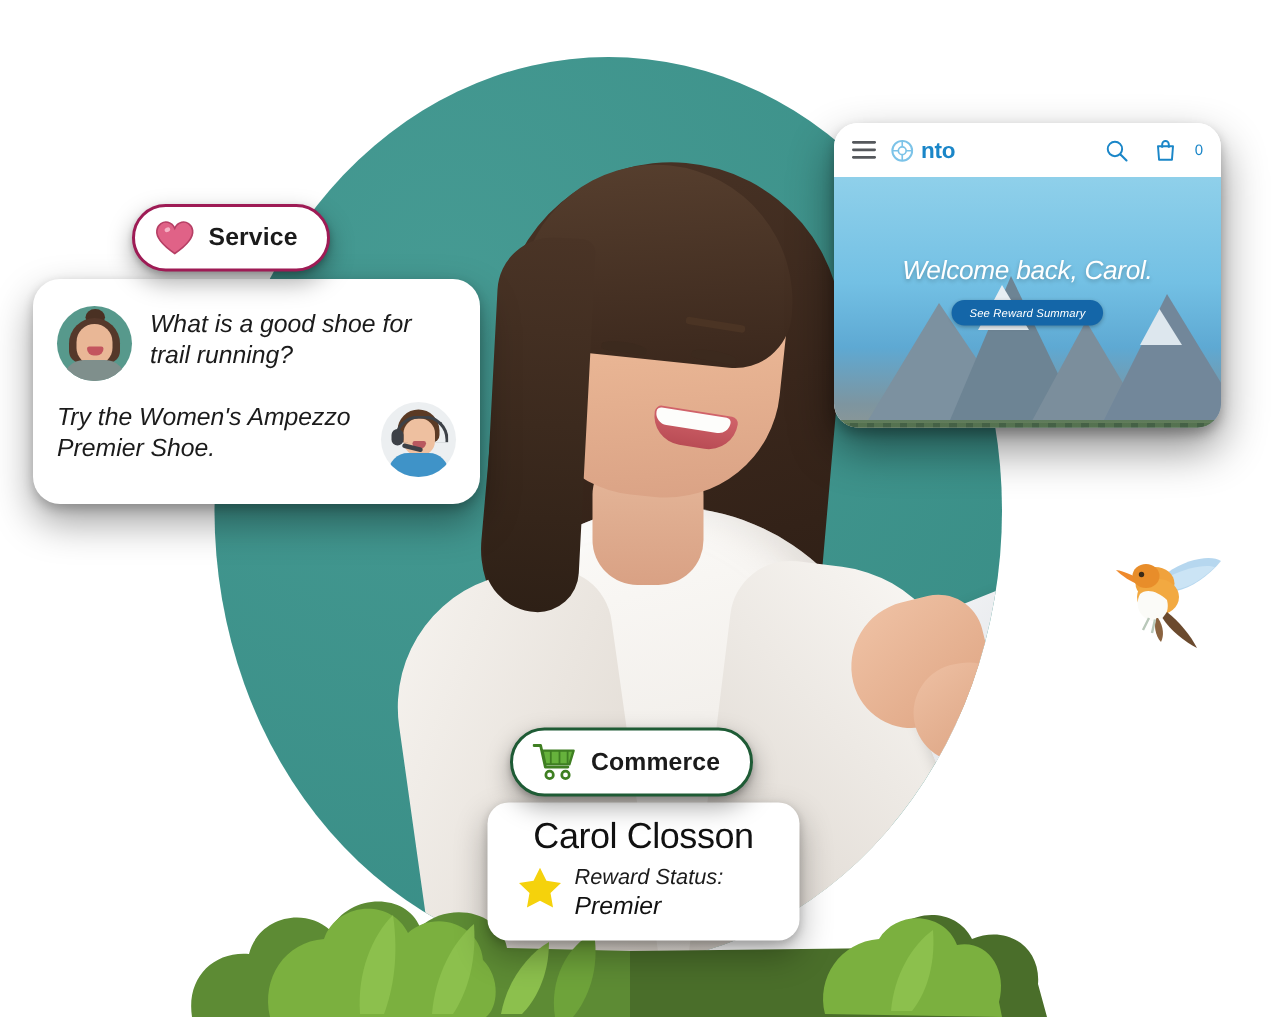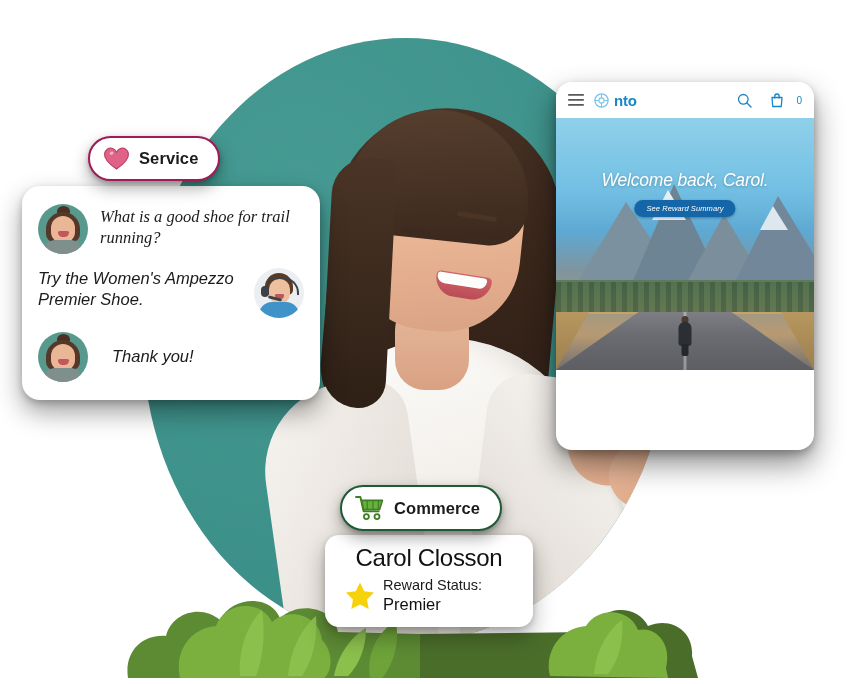--- a/index.html
+++ b/index.html
@@ -76,21 +76,21 @@
     background:#fff;border-radius:18px;padding:18px 16px 16px 16px;
     box-shadow:0 12px 26px rgba(0,0,0,.38), 0 3px 7px rgba(0,0,0,.2);}
   .chat-row{display:flex;align-items:flex-start;gap:12px;margin-bottom:14px;}
   .chat-row:last-child{margin-bottom:2px;}
   .chat-row.agent{justify-content:space-between;}
   .avatar{width:50px;height:50px;border-radius:50%;flex:0 0 50px;position:relative;overflow:hidden;}
   .avatar.cust{background:#57998c;}
   .avatar.agnt{background:#eceff1;}
   .chat-text{font-style:italic;font-size:16.5px;line-height:1.3;color:#1b1b1b;
     font-family:"Liberation Sans",sans-serif;}
-  .chat-row.cust-r .chat-text{padding-top:2px;font-family:Liberation Serif, serif;}
+  .chat-row.cust-r .chat-text{padding-top:2px;}
   .chat-row.thanks{align-items:center;}
   .chat-row.thanks .chat-text{padding-left:12px;}
 
   
   .face-c-hairbun{position:absolute;left:19px;top:2px;width:13px;height:11px;background:#4a3123;border-radius:50%;}
   .face-c-hair{position:absolute;left:8px;top:8px;width:34px;height:30px;background:#55382a;border-radius:17px 17px 8px 8px;}
   .face-c-skin{position:absolute;left:13px;top:12px;width:24px;height:27px;background:#e9b796;border-radius:12px 12px 11px 11px;}
   .face-c-smile{position:absolute;left:20px;top:27px;width:11px;height:6px;background:#c3555e;border-radius:2px 2px 6px 6px;}
   .face-c-body{position:absolute;left:4px;top:36px;width:42px;height:16px;background:#7f8f8c;border-radius:14px 14px 0 0;}
   .face-a-hair{position:absolute;left:11px;top:5px;width:28px;height:22px;background:#5b3a24;border-radius:14px 14px 5px 5px;}
@@ -101,27 +101,27 @@
     border-bottom:none;border-radius:16px 16px 0 0;}
   .face-a-cup{position:absolute;left:7px;top:18px;width:8px;height:11px;background:#3d4147;border-radius:4px;}
   .face-a-mic{position:absolute;left:14px;top:29px;width:14px;height:3px;background:#3d4147;border-radius:2px;transform:rotate(14deg);}
 
   
   .cust-card{position:absolute;left:325px;top:535px;width:180px;
     background:#fff;border-radius:14px;padding:10px 14px 12px 14px;
     box-shadow:0 10px 22px rgba(0,0,0,.3), 0 2px 6px rgba(0,0,0,.18);}
   .cust-name{font-size:24px;font-weight:400;color:#111;letter-spacing:-.3px;line-height:1.1;
     margin-bottom:6px;text-align:center;}
-  .cust-reward{display:flex;align-items:center;gap:8px;padding-left:6px;}
+  .cust-reward{display:flex;gap:8px;padding-left:6px;font-style:italic;}
   .reward-lines{line-height:1.2;}
   .reward-label{font-size:14.5px;color:#1b1b1b;}
   .reward-value{font-size:16.5px;color:#111;font-weight:500;}
 
   
-  .phone{position:absolute;left:556px;top:82px;width:258px;height:368px;
+  .phone{position:absolute;left:556px;top:82px;width:258px;height:203px;
     border-radius:16px;overflow:hidden;background:#fff;
     box-shadow:0 14px 30px rgba(0,0,0,.45), 0 4px 8px rgba(0,0,0,.25);}
   .phone-topbar{height:36px;background:#fff;display:flex;align-items:center;
     padding:0 12px;gap:10px;}
   .brand{display:flex;align-items:center;gap:5px;}
   .brand-text{font-size:15px;font-weight:700;color:#1a86c8;letter-spacing:-.2px;}
   .topbar-spacer{flex:1;}
   .cart-count{font-size:10px;color:#1a86c8;margin-left:2px;}
   .phone-hero{position:relative;height:252px;overflow:hidden;
     background:linear-gradient(180deg,#8fd0ea 0%,#73c0e4 28%,#5ea9d3 45%,#7d95a0 60%,#9c9888 74%,#b79a72 86%,#6f6f70 100%);font-style:italic;}
@@ -290,30 +290,20 @@
         <div class="face-a-hair"></div>
         <div class="face-a-skin"></div>
         <div class="face-a-smile"></div>
         <div class="face-a-body"></div>
         <div class="face-a-band"></div>
         <div class="face-a-cup"></div>
         <div class="face-a-mic"></div>
       </div>
     </div>
 
-    <div class="chat-row thanks">
-      <div class="avatar cust">
-        <div class="face-c-hairbun"></div>
-        <div class="face-c-hair"></div>
-        <div class="face-c-skin"></div>
-        <div class="face-c-smile"></div>
-        <div class="face-c-body"></div>
-      </div>
-      <div class="chat-text">Thank you!</div>
-    </div>
   </div>
 
   <div class="cust-card">
     <div class="cust-name">Carol Closson</div>
     <div class="cust-reward">
       <svg width="30" height="29" viewBox="0 0 30 29">
         <path d="M15 1.5 L19.3 10.2 L29 11.6 L22 18.4 L23.7 28 L15 23.5 L6.3 28 L8 18.4 L1 11.6 L10.7 10.2 Z" fill="#f5d20c"></path>
       </svg>
       <div class="reward-lines">
         <div class="reward-label">Reward Status:</div>

